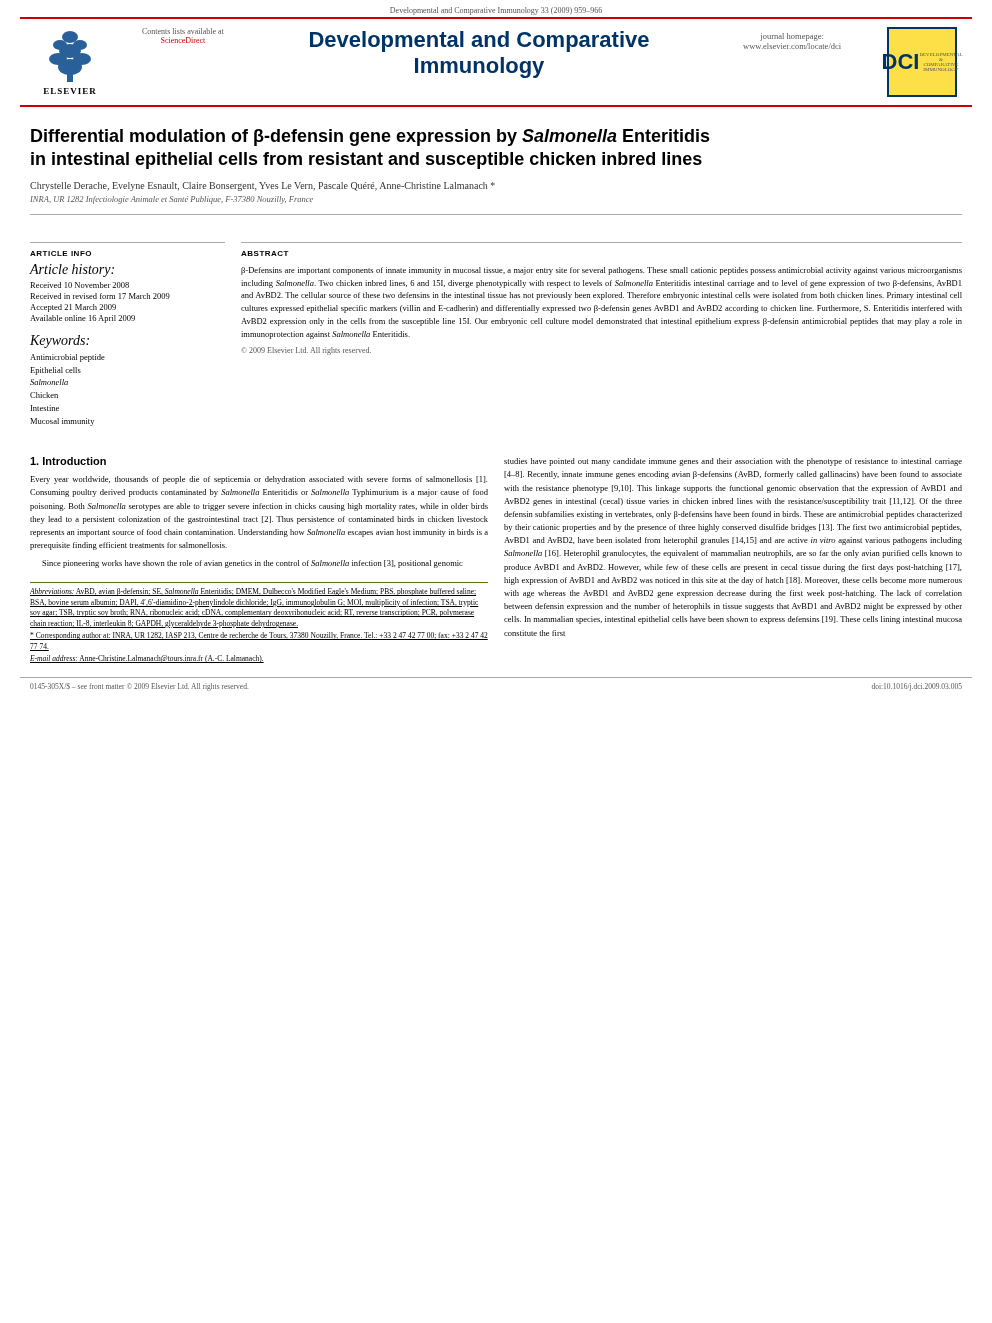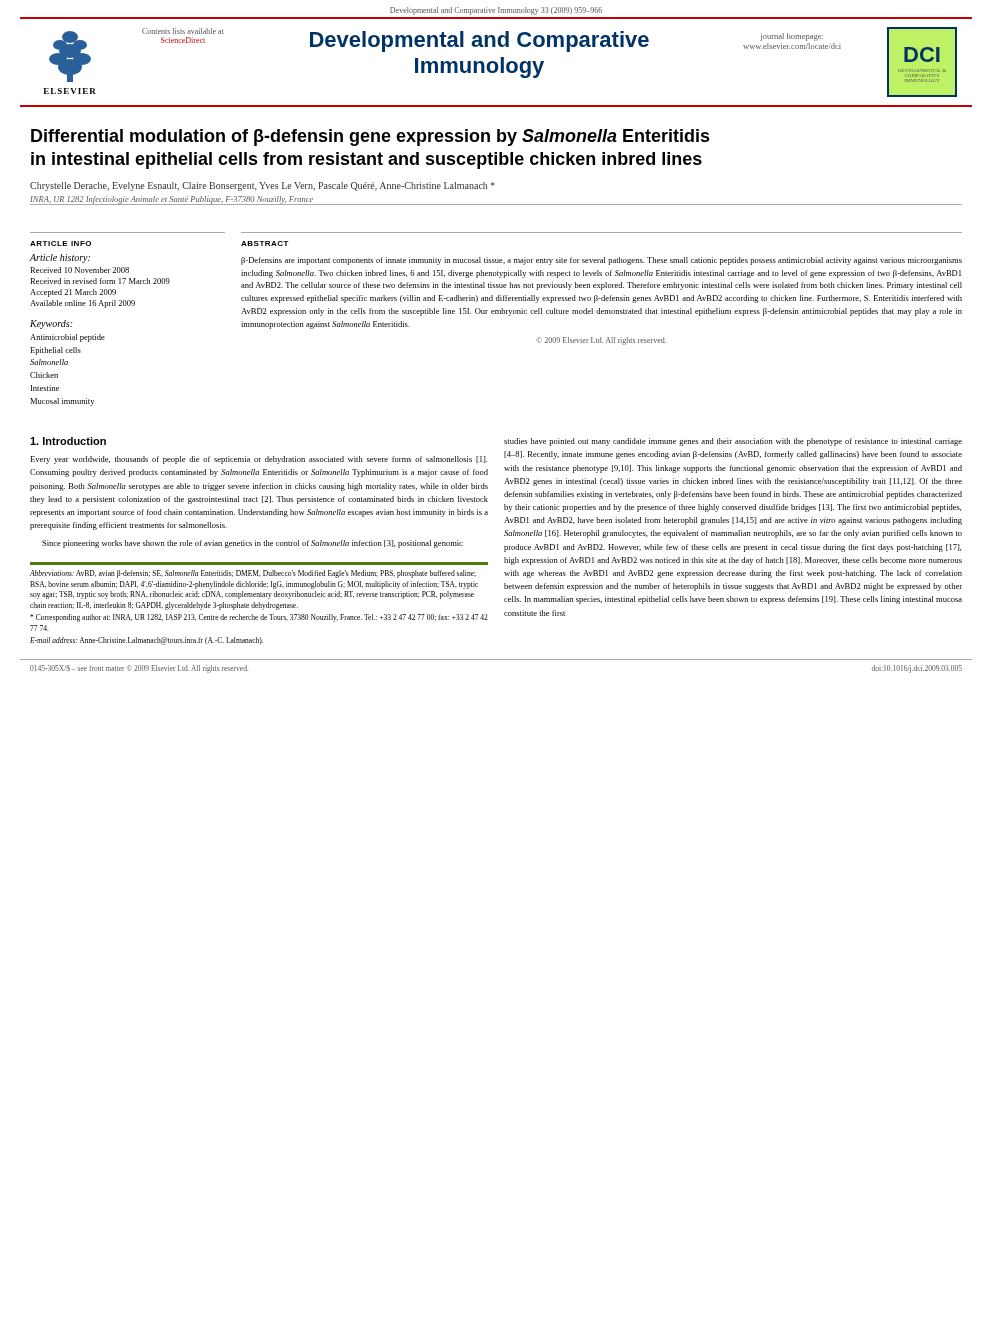--- a/index.html
+++ b/index.html
@@ -82,22 +82,22 @@
       justify-content: center;
       min-width: 80px;
     }
     .dci-logo {
       width: 70px;
       height: 70px;
       border: 2px solid #003366;
       display: flex;
       align-items: center;
       justify-content: center;
-      flex-direction: column;
-      background: #bef264;
+      flex-direction: row;
+      background: #fde047;
     }
     .dci-letters {
       font-size: 22px;
       font-weight: bold;
       color: #003366;
       font-family: Arial, sans-serif;
     }
     .dci-sub {
       font-size: 5px;
       color: #555;
@@ -106,21 +106,21 @@
 
     
     .article-content {
       margin: 0 20px;
       padding: 0 10px;
     }
     
     .article-title-section {
       margin: 18px 0 8px 0;
       border-bottom: 1px solid #aaa;
-      padding-bottom: 0;
+      padding-bottom: 10px;
     }
     .article-title {
       font-size: 18px;
       font-weight: bold;
       color: #000;
       line-height: 1.3;
       font-family: Arial, sans-serif;
     }
     .article-title em {
       font-style: italic;
@@ -159,21 +159,21 @@
     .info-section-title {
       font-size: 8px;
       font-weight: bold;
       letter-spacing: 0.5px;
       text-transform: uppercase;
       color: #000;
       margin-bottom: 4px;
       font-family: Arial, sans-serif;
     }
     .info-label {
-      font-size: 10px;
+      font-size: 14px;
       font-style: italic;
       color: #000;
       margin-bottom: 2px;
     }
     .info-value {
       font-size: 8.5px;
       color: #000;
       margin-bottom: 1px;
     }
     .keywords-section {
@@ -204,21 +204,21 @@
       color: #000;
       line-height: 1.5;
       text-align: justify;
     }
     .abstract-text em {
       font-style: italic;
     }
     .copyright-line {
       font-size: 8px;
       color: #555;
-      text-align: center;
+      text-align: left;
       margin-top: 6px;
     }
 
     
     .body-two-col {
       display: flex;
       gap: 16px;
       margin-top: 28px;
     }
     .body-left {
@@ -247,23 +247,24 @@
     .body-text p {
       margin-bottom: 5px;
       text-indent: 12px;
     }
     .body-text p:first-child {
       text-indent: 0;
     }
 
     
     .footnotes-box {
-      border-top: 3px solid #4d7c0f;
+      border-top: 1px solid #4d7c0f;
       margin-top: 12px;
       padding-top: 4px;
+      text-decoration: underline;
     }
     .footnote-text {
       font-size: 7.5px;
       color: #000;
       line-height: 1.4;
       margin-bottom: 2px;
     }
     .footnote-text em {
       font-style: italic;
     }

